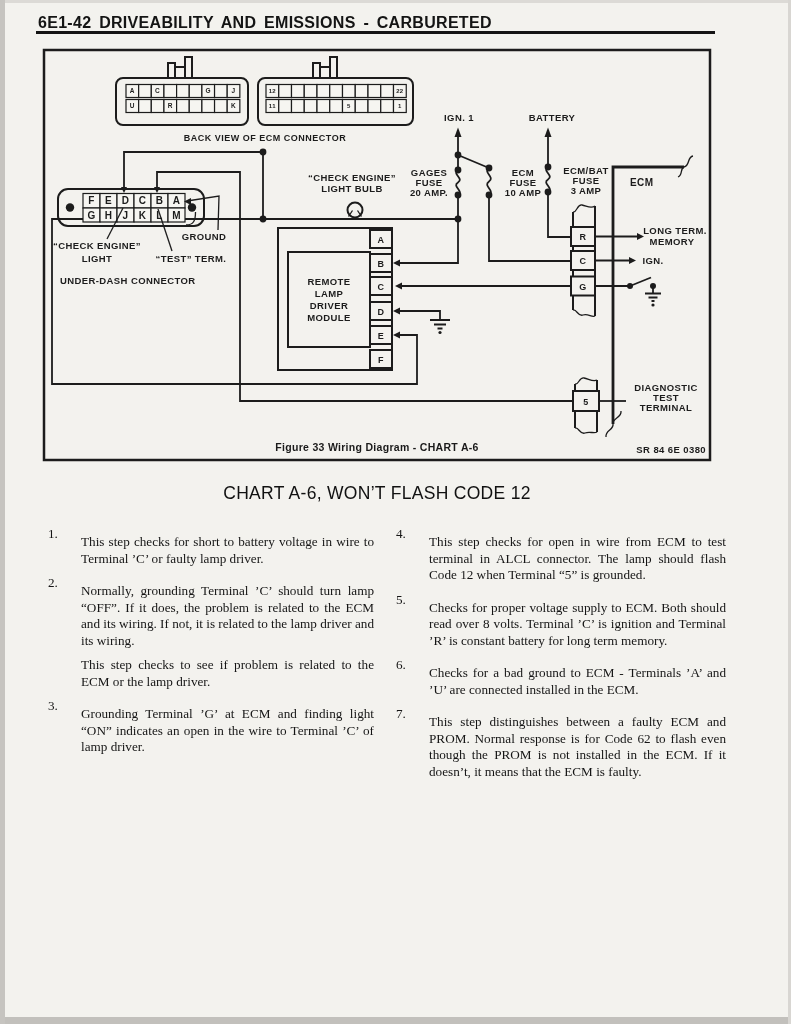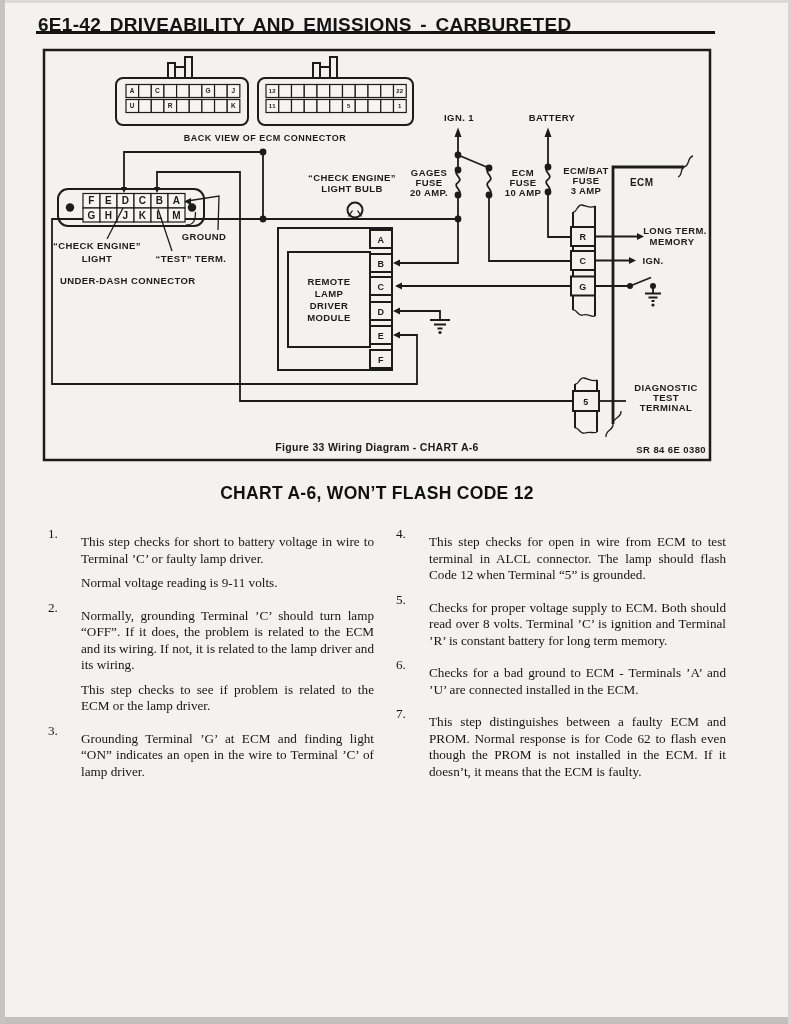--- a/index.html
+++ b/index.html
@@ -1,19 +1,19 @@
 <!DOCTYPE html>
 <html><head>
 <meta charset="utf-8">
 <style>
   html,body{margin:0;padding:0;}
   body{width:791px;height:1024px;background:#8f8f8c;font-family:"Liberation Sans",sans-serif;}
   .page{position:absolute;left:0;top:0;width:791px;height:1024px;background:#f3f2ee;
         box-shadow:inset 5px 0 0 #c6c4c0, inset -3px 0 0 #d8d6d2, inset 0 -7px 0 #c2c0bc, inset 0 3px 0 #dcdad6;}
-  .hdr{position:absolute;left:38px;top:14px;font-size:19px;font-weight:bold;color:#141414;
+  .hdr{position:absolute;left:38px;top:14px;font-size:16px;font-weight:bold;color:#141414;
        letter-spacing:.3px;word-spacing:3px;white-space:nowrap;}
   .hdr-rule{position:absolute;left:36px;top:31px;width:679px;height:2.6px;background:#141414;}
   svg.diagram{position:absolute;left:0;top:0;}
   svg .wire{fill:none;stroke:#1c1c1c;stroke-width:1.8;}
   svg .thin{fill:none;stroke:#1c1c1c;stroke-width:1.3;}
   svg .fat{fill:none;stroke:#1c1c1c;stroke-width:2.8;}
   svg .outline{fill:none;stroke:#1c1c1c;stroke-width:2;}
   svg .box{fill:none;stroke:#1c1c1c;stroke-width:2.5;}
   svg .white{fill:#f3f2ee;}
   svg .dot{fill:#1c1c1c;stroke:none;}
@@ -21,21 +21,21 @@
   svg text{fill:#1c1c1c;stroke:none;font-family:"Liberation Sans",sans-serif;font-weight:bold;letter-spacing:.4px;}
   svg .t95{font-size:9.5px;}
   svg .t10{font-size:10px;}
   svg .t9{font-size:9px;}
   svg .cap{font-size:9px;letter-spacing:.5px;}
   svg .cells rect{fill:#f6f5f1;stroke:#1c1c1c;stroke-width:1.2;}
   svg .cells text{stroke:none;}
   .figcap{position:absolute;left:42px;top:441px;width:670px;text-align:center;
           font-size:10.5px;font-weight:bold;color:#1a1a1a;letter-spacing:.3px;}
   .chart-title{position:absolute;left:42px;top:483px;width:670px;text-align:center;
-          font-size:17.5px;font-weight:bold;color:#111;letter-spacing:.3px;}
+          font-size:17.5px;font-weight:normal;color:#111;letter-spacing:.3px;}
   .col{position:absolute;top:526px;font-family:"Liberation Serif",serif;font-size:13.2px;
        line-height:16.5px;color:#151515;}
   .col-left{left:48px;width:334px;}
   .col-right{left:396px;width:338px;}
   .step{display:flex;}
   .step .num{width:25px;flex:none;}
   .step .stepbody{flex:1;text-align:justify;}
   .step .stepbody p{margin:8px;}
 </style>
 </head>
@@ -303,21 +303,20 @@
   </svg>
 
   <div class="figcap">Figure 33 Wiring Diagram - CHART A-6</div>
   <div class="chart-title">CHART A-6, WON’T FLASH CODE 12</div>
 
   <div class="col col-left" id="steps-left">
       <div class="step">
         <div class="num">1.</div>
         <div class="stepbody">
           <p>This step checks for short to battery voltage in wire to Terminal ’C’ or faulty lamp driver.</p>
-          <p>Normal voltage reading is 9-11 volts.</p>
         </div>
       </div>
       <div class="step">
         <div class="num">2.</div>
         <div class="stepbody">
           <p>Normally, grounding Terminal ’C’ should turn lamp “OFF”. If it does, the problem is related to the ECM and its wiring. If not, it is related to the lamp driver and its wiring.</p>
           <p>This step checks to see if problem is related to the ECM or the lamp driver.</p>
         </div>
       </div>
       <div class="step">

